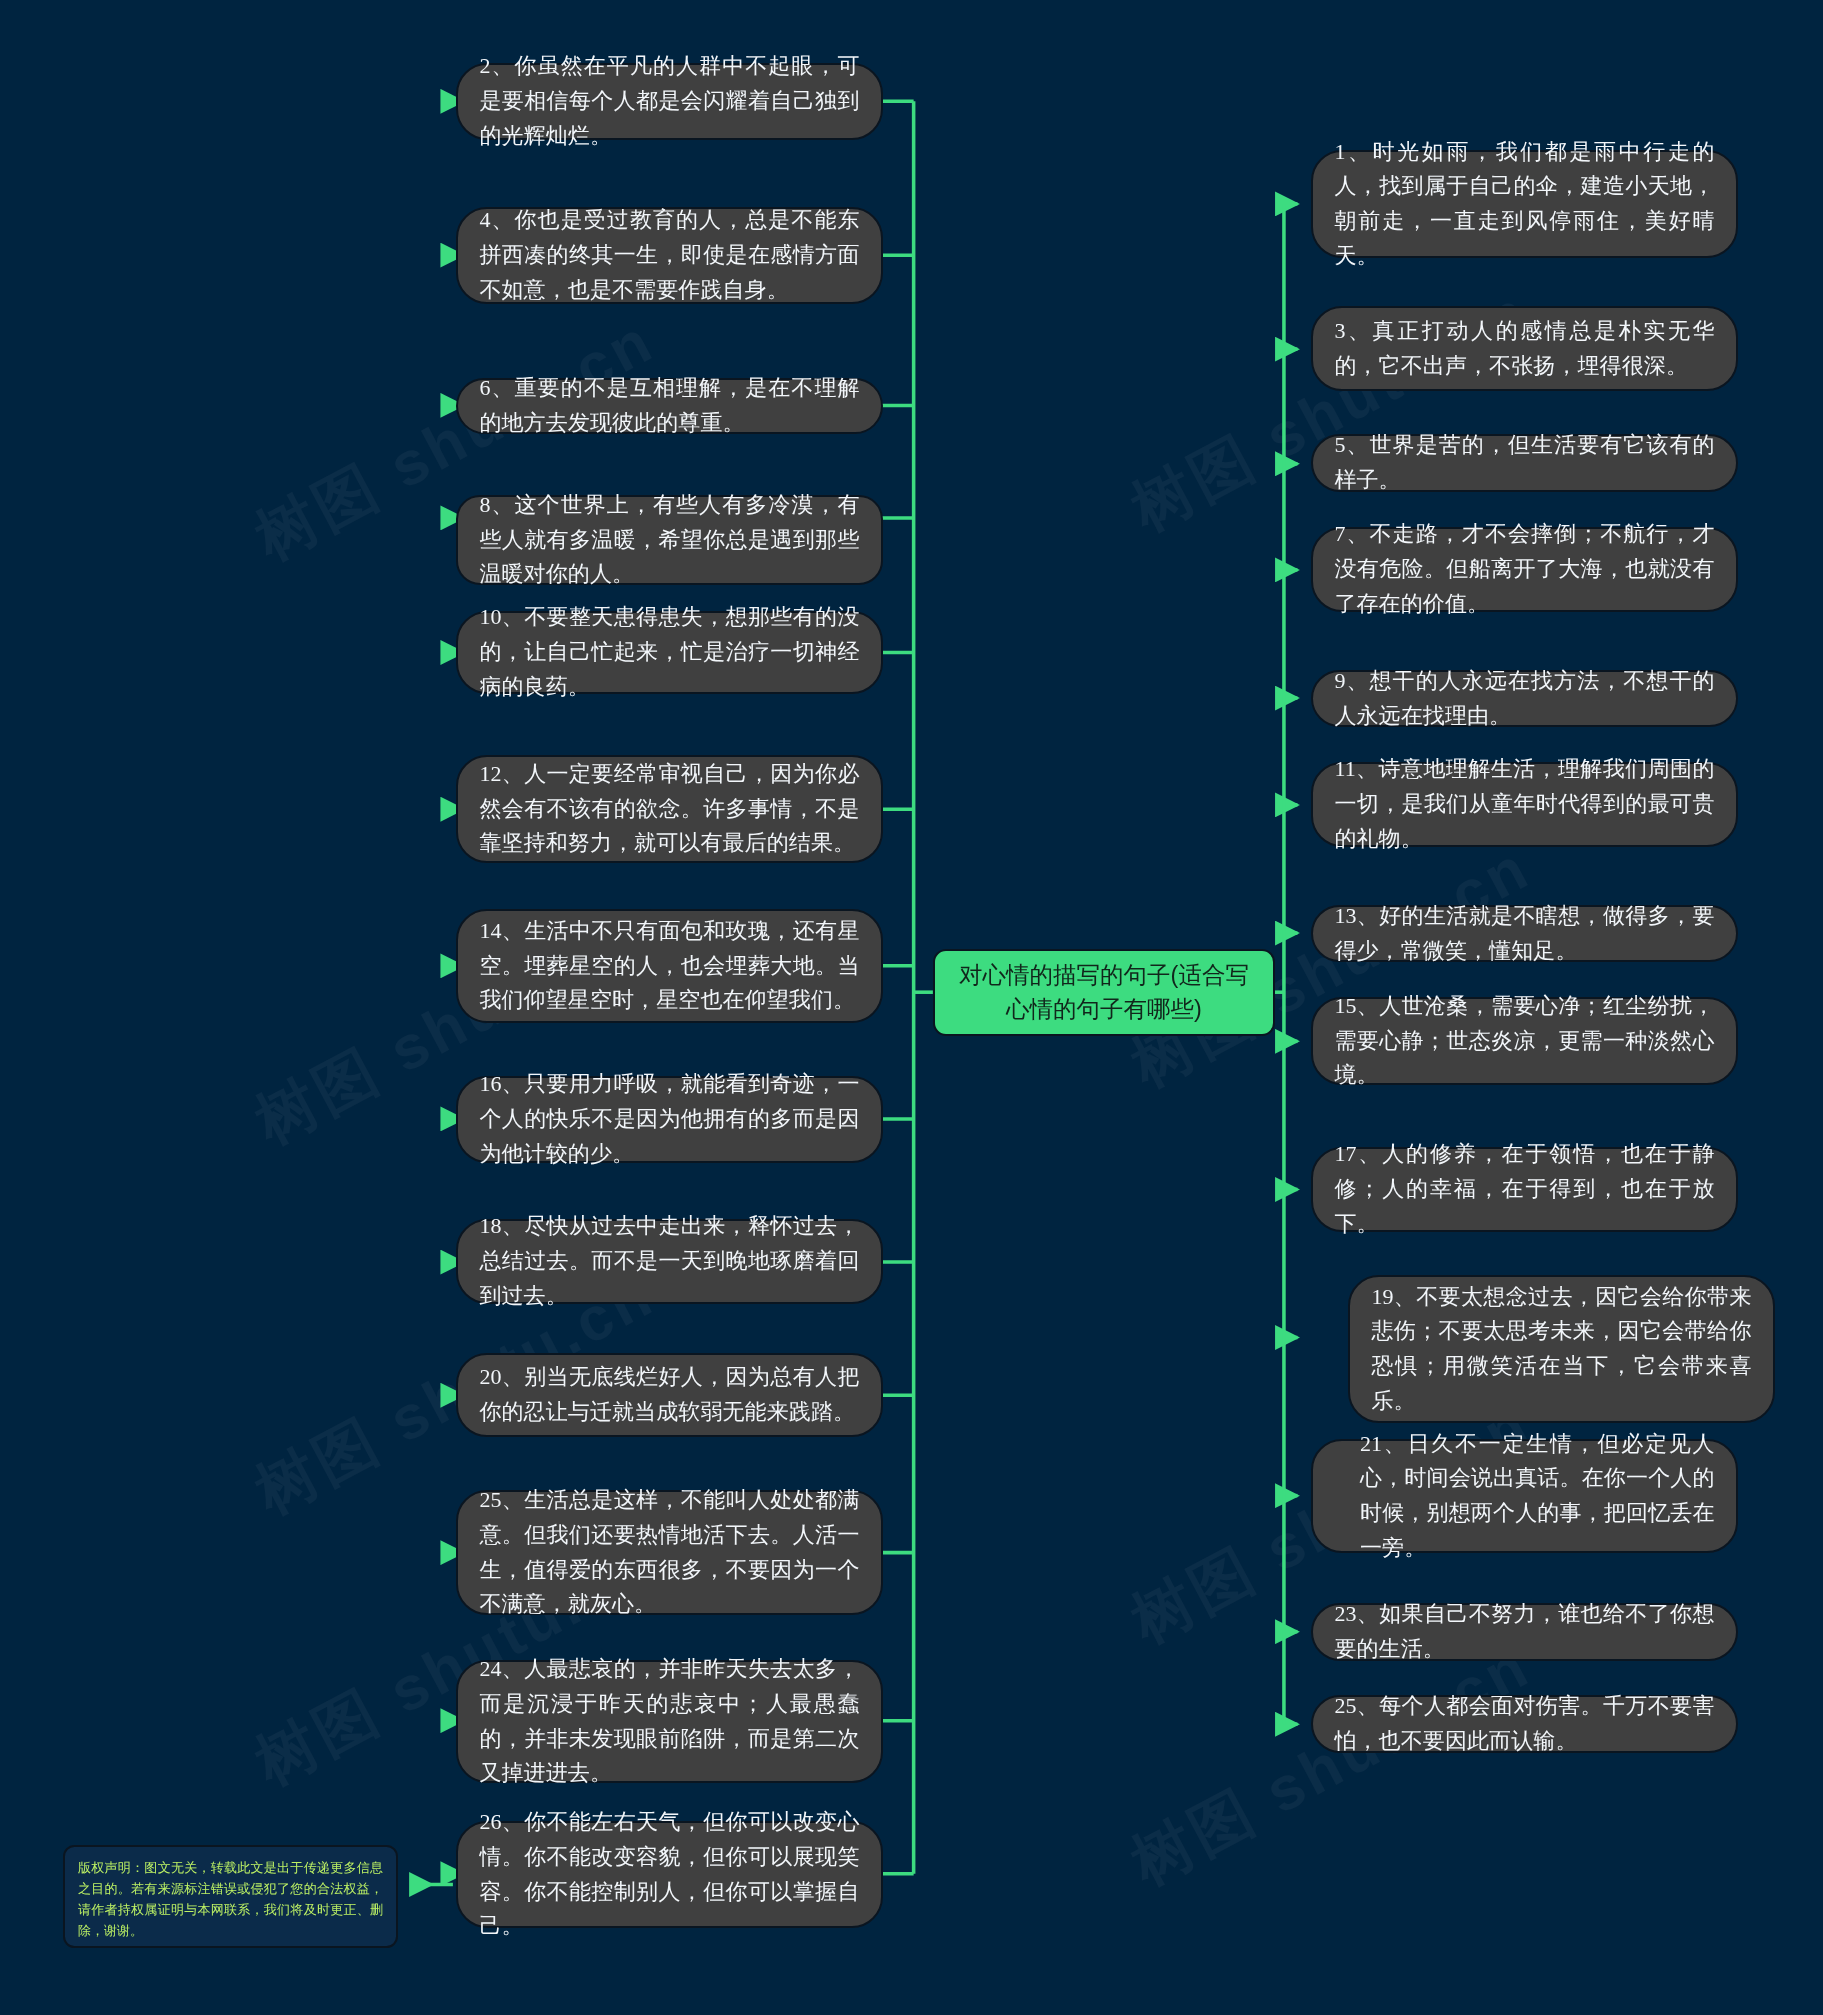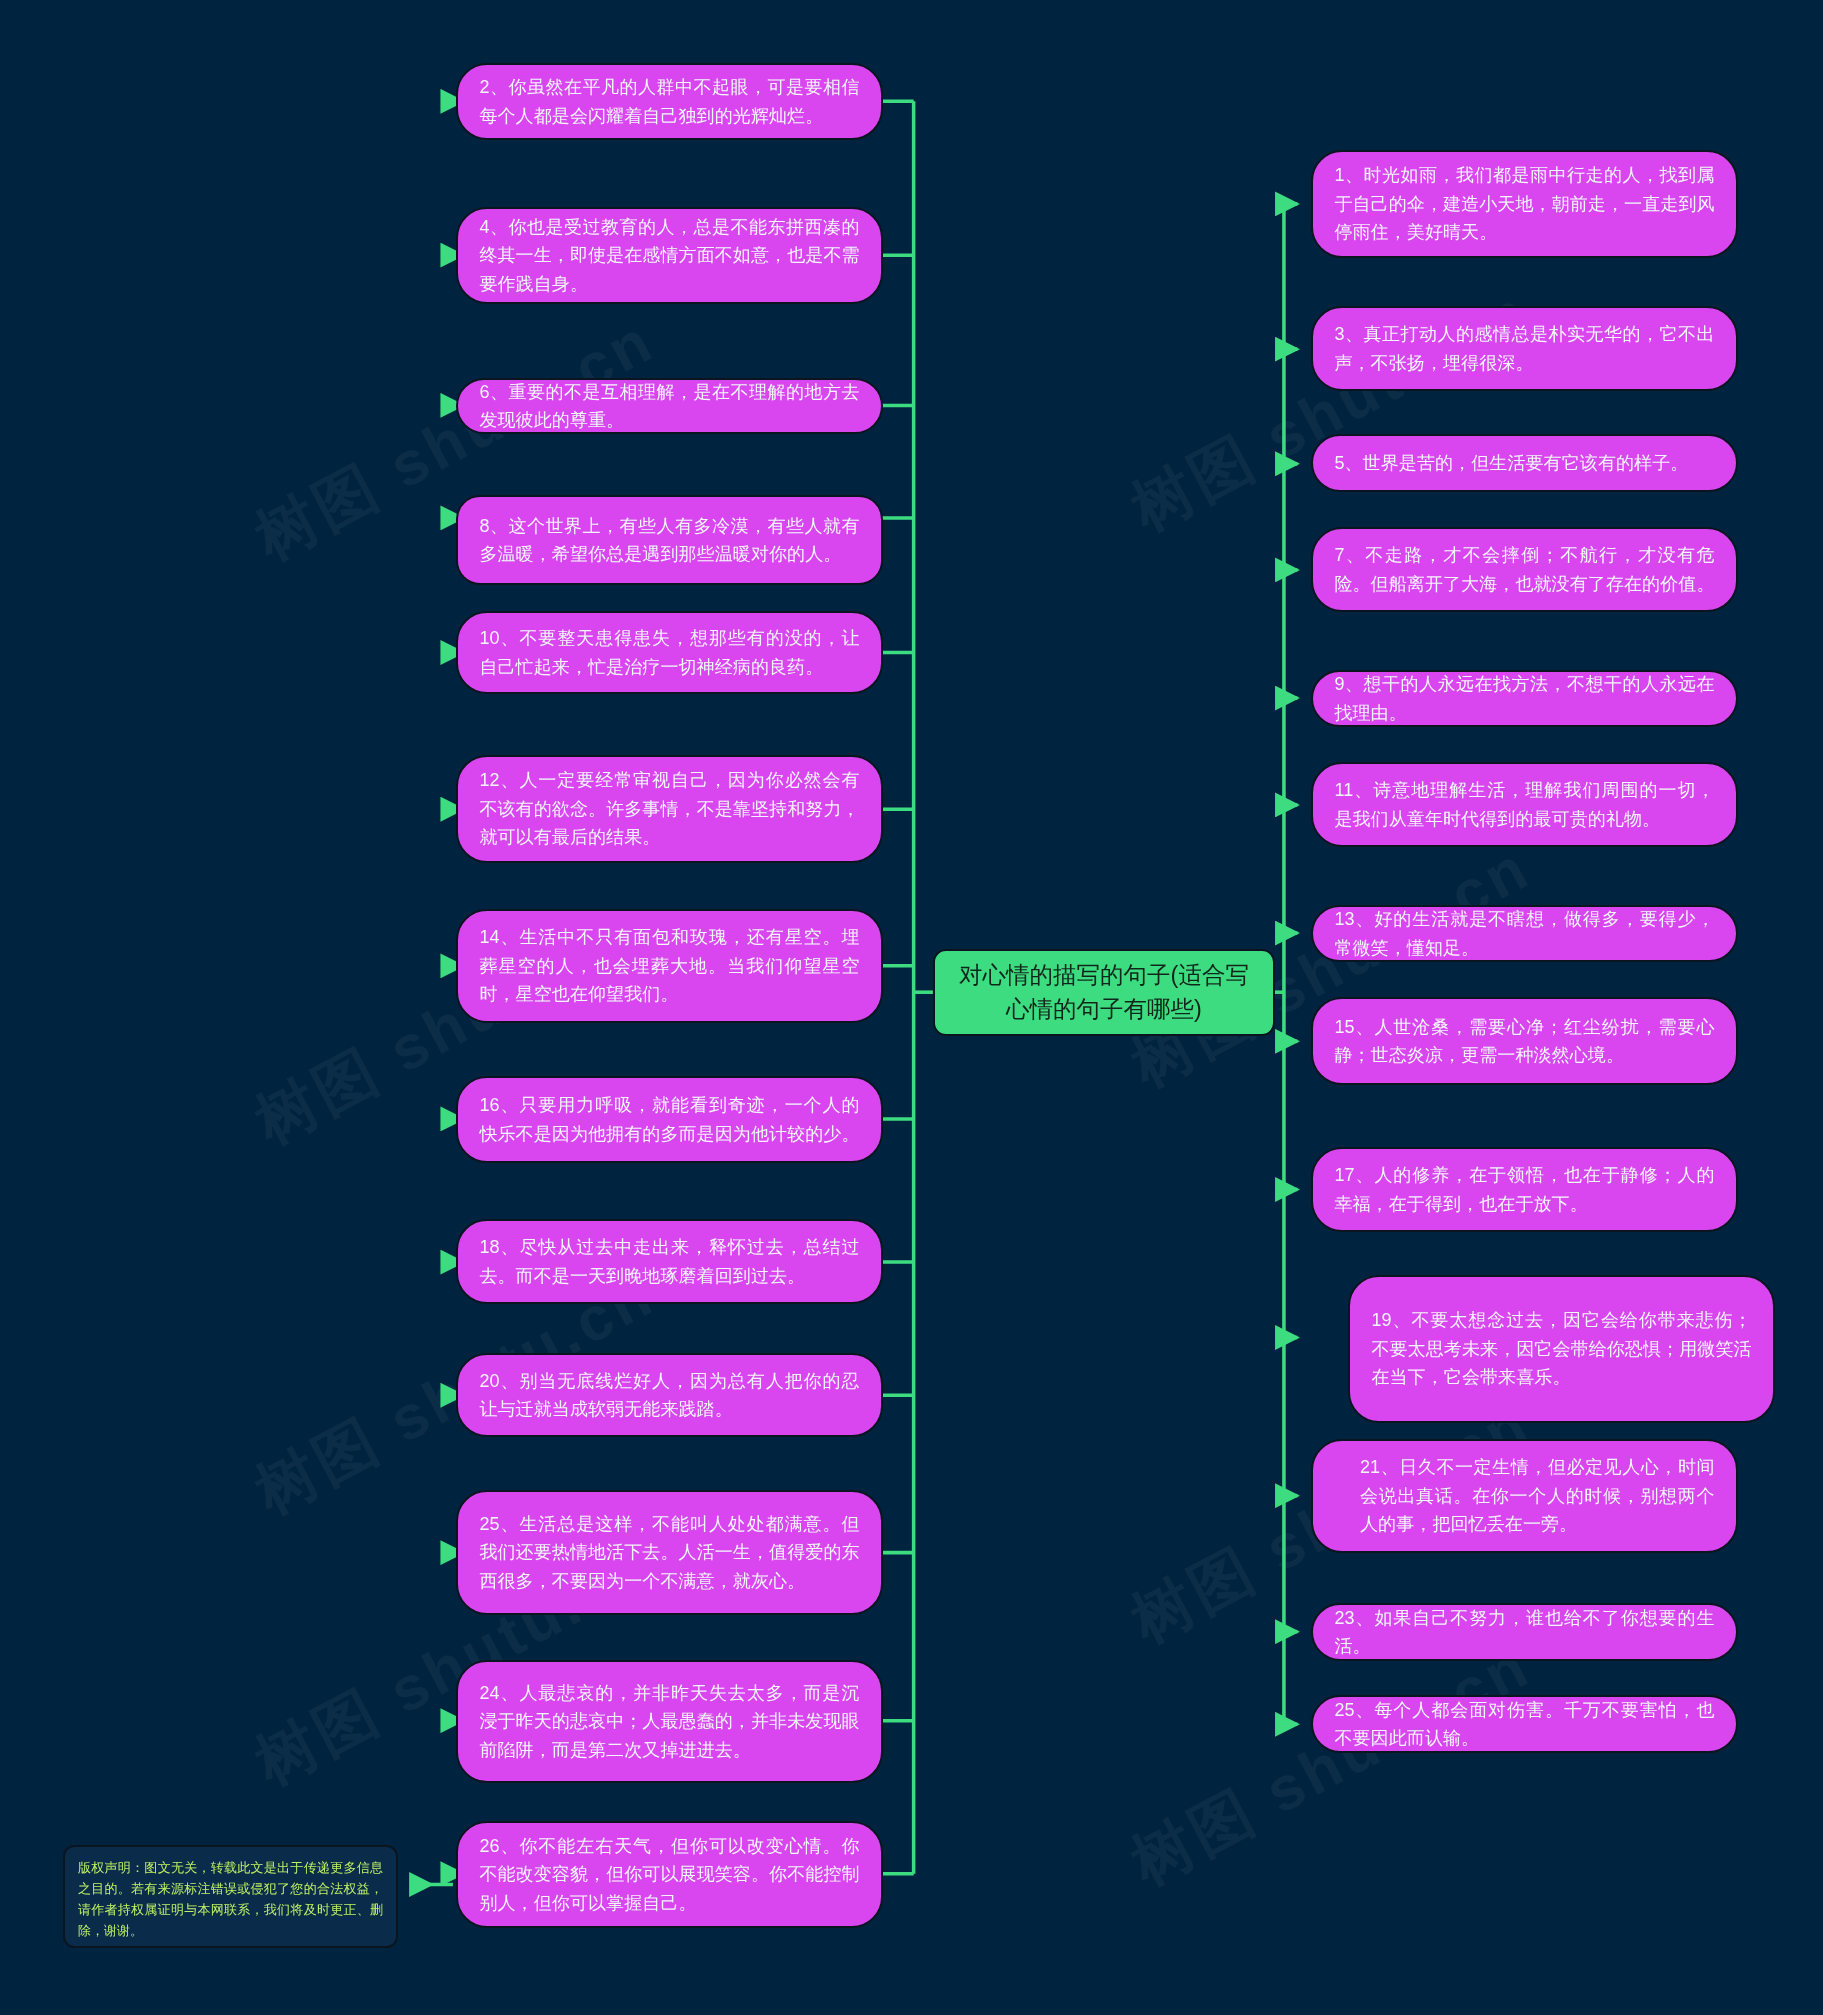--- a/index.html
+++ b/index.html
@@ -40,32 +40,33 @@
 
   
   #nodes {
     position: absolute;
     inset: 0;
     z-index: 2;
   }
 
   .node {
     position: absolute;
-    background: #d946ef;
+    background: #404040;
     border: 2.8px solid #0a1520;
     border-radius: 31px;
     color: #f2f6fa;
-    font-size: 18px;
+    font-size: 22px;
     line-height: 1.58;
     padding: 14.2px 21.4px;
     display: flex;
     align-items: center;
     text-align: justify;
     text-justify: inter-character;
     letter-spacing: 0.1px;
+    font-family: Liberation Serif, serif;
   }
   .node > span { display: block; width: 100%; }
 
   .center-node {
     position: absolute;
     background: #3ddc80;
     border: 2.8px solid #0a1520;
     border-radius: 13px;
     color: #11261b;
     font-size: 23.5px;

